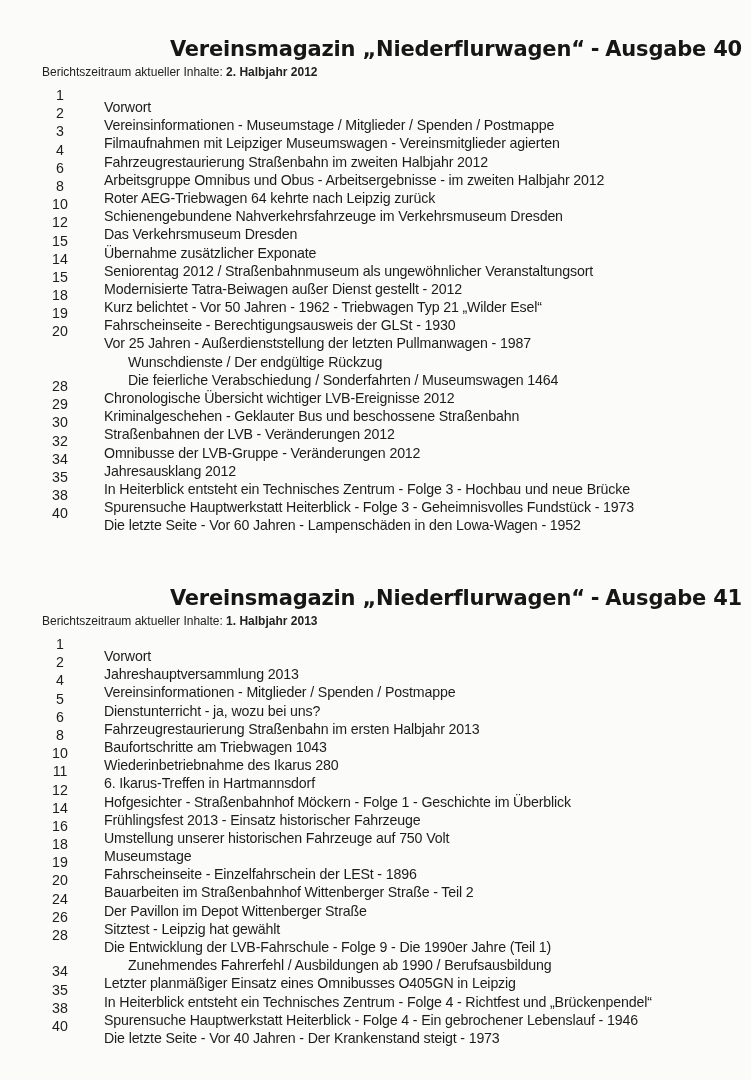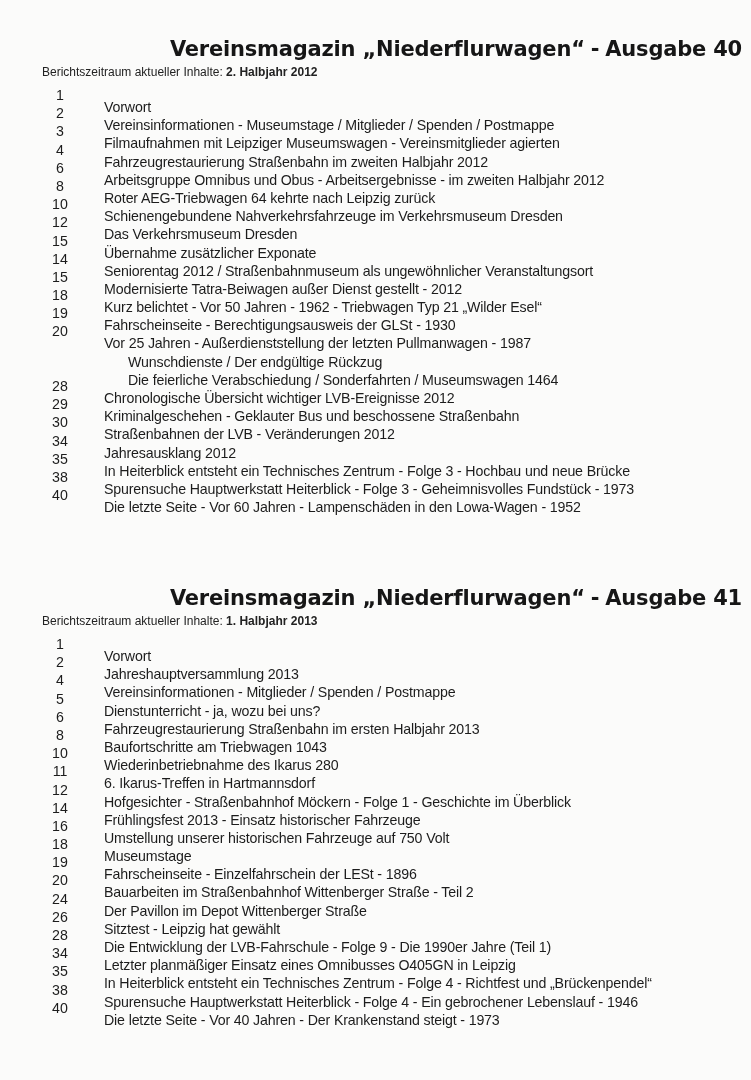--- a/index.html
+++ b/index.html
@@ -165,20 +165,25 @@
         <span class="page">29</span>
         <span class="gap"></span>
         <span class="title">Kriminalgeschehen - Geklauter Bus und beschossene Straßenbahn</span>
       </li>
       <li>
         <span class="page">30</span>
         <span class="gap"></span>
         <span class="title">Straßenbahnen der LVB - Veränderungen 2012</span>
       </li>
       <li>
+        <span class="page">32</span>
+        <span class="gap"></span>
+        <span class="title">Omnibusse der LVB-Gruppe - Veränderungen 2012</span>
+      </li>
+      <li>
         <span class="page">34</span>
         <span class="gap"></span>
         <span class="title">Jahresausklang 2012</span>
       </li>
       <li>
         <span class="page">35</span>
         <span class="gap"></span>
         <span class="title">In Heiterblick entsteht ein Technisches Zentrum - Folge 3 - Hochbau und neue Brücke</span>
       </li>
       <li>
@@ -281,20 +286,25 @@
       <li>
         <span class="page">26</span>
         <span class="gap"></span>
         <span class="title">Sitztest - Leipzig hat gewählt</span>
       </li>
       <li>
         <span class="page">28</span>
         <span class="gap"></span>
         <span class="title">Die Entwicklung der LVB-Fahrschule - Folge 9 - Die 1990er Jahre (Teil 1)</span>
       </li>
+      <li class="sub">
+        <span class="page"></span>
+        <span class="gap"></span>
+        <span class="title">Zunehmendes Fahrerfehl / Ausbildungen ab 1990 / Berufsausbildung</span>
+      </li>
       <li>
         <span class="page">34</span>
         <span class="gap"></span>
         <span class="title">Letzter planmäßiger Einsatz eines Omnibusses O405GN in Leipzig</span>
       </li>
       <li>
         <span class="page">35</span>
         <span class="gap"></span>
         <span class="title">In Heiterblick entsteht ein Technisches Zentrum - Folge 4 - Richtfest und „Brückenpendel“</span>
       </li>

